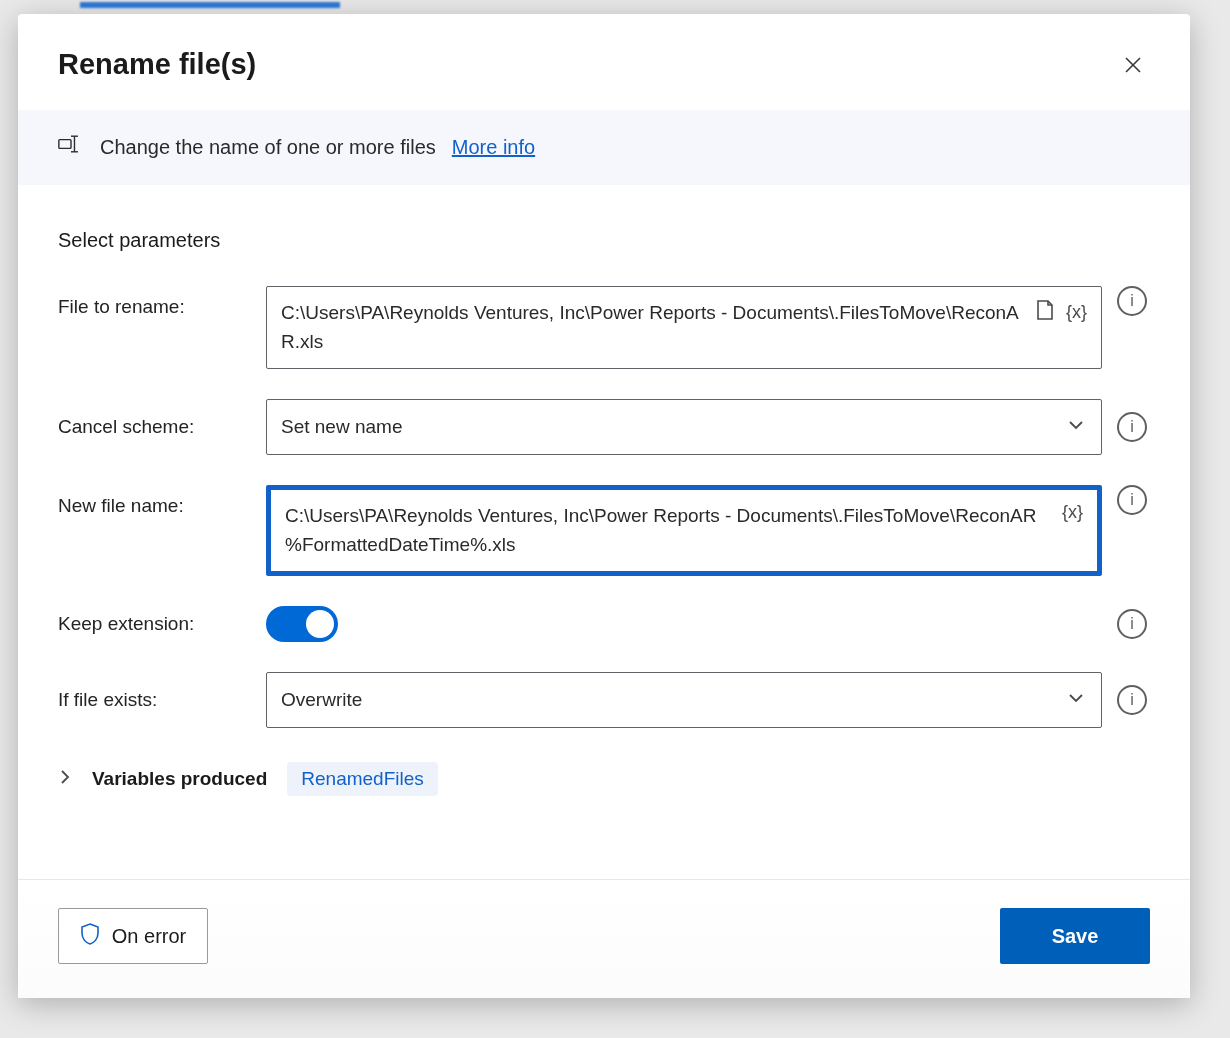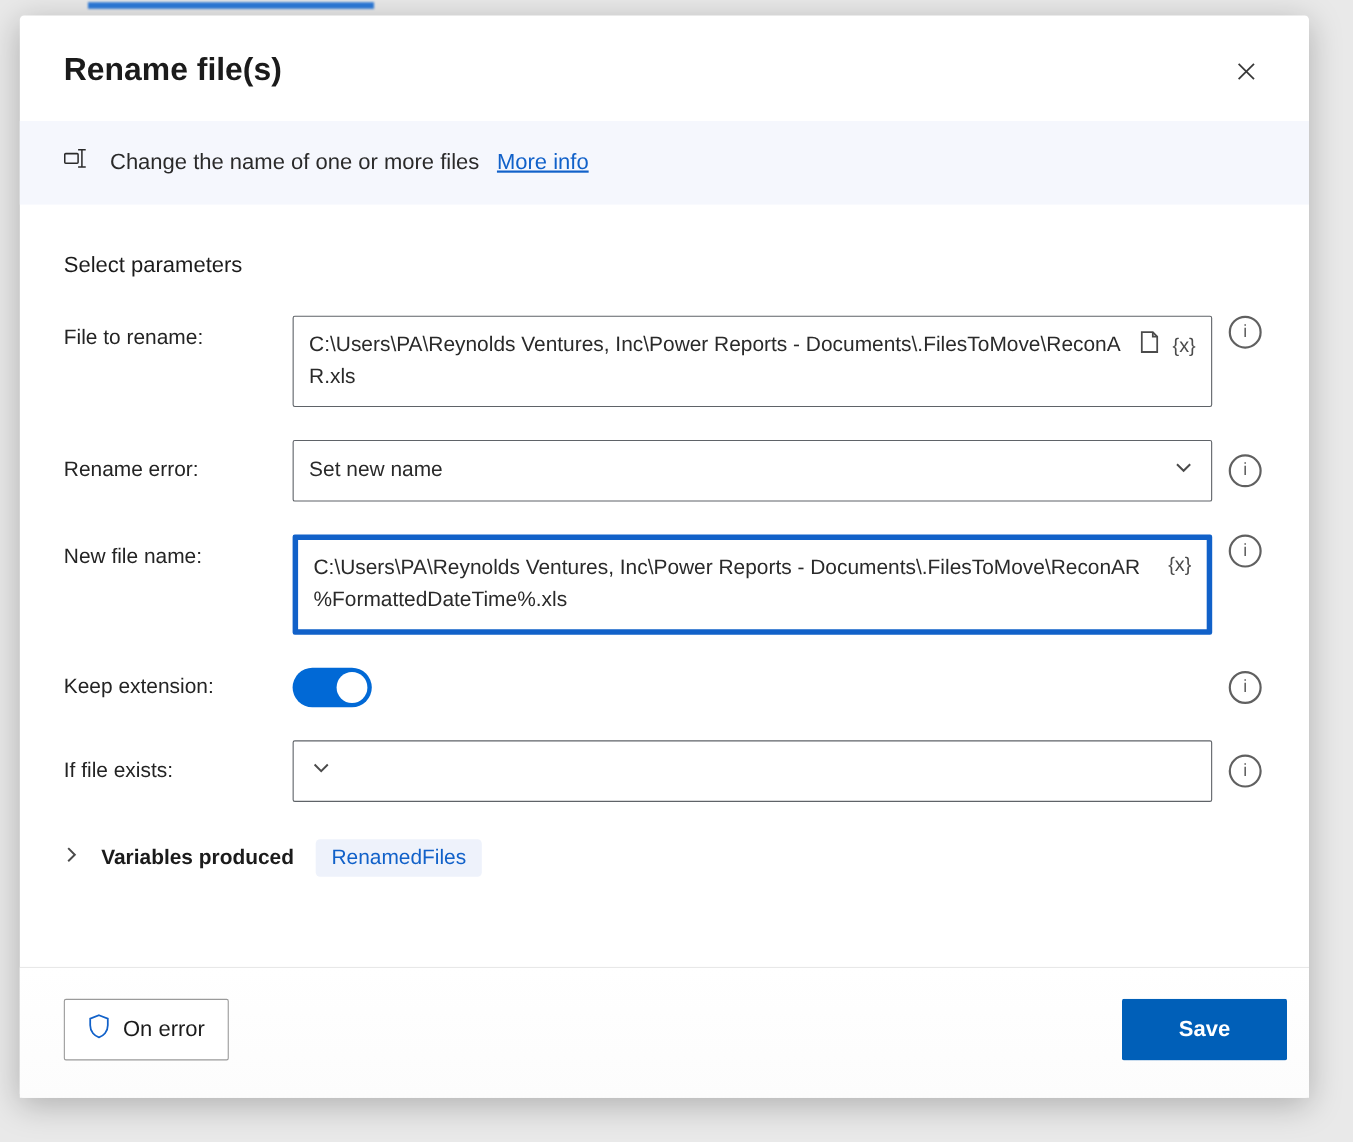--- a/index.html
+++ b/index.html
@@ -74,21 +74,21 @@
   }
   .vars .chev2 { color:#4b4b4b; }
   .vars .lab { font-weight:600; color:#1b1b1b; }
   .chip {
     background:#eef2fb; color:#1161c9; padding:6px 14px; border-radius:4px;
     font-size:19px; cursor:pointer; border:none;
   }
   .footer {
     position:absolute; left:0; right:0; bottom:0;
     border-top:1px solid #e8e8e8;
-    padding:28px 20px 34px 40px;
+    padding:28px 40px 34px 40px;
     display:flex; align-items:center; justify-content:space-between;
     background:linear-gradient(#fff,#fcfcfc);
   }
   .btn {
     min-width:150px; height:56px; font-size:20px; border-radius:2px;
     display:flex; align-items:center; justify-content:center; gap:12px;
     cursor:pointer; border:1px solid transparent;
   }
   .btn-secondary { background:#fff; border-color:#9a9a9a; color:#1b1b1b; }
   .btn-primary { background:#005fb8; color:#fff; font-weight:600; }
@@ -141,21 +141,21 @@
                   <path d="M14 2 v4 h4" stroke-width="1.6"></path>
                 </svg>
             </span>
             <span class="brace">{x}</span>
           </div>
         </div>
         <button class="info-btn">i</button>
       </div>
 
       <div class="row">
-        <div class="lbl">Rename error:</div>
+        <div class="lbl">Cancel scheme:</div>
         <div class="select-box">
           <div class="sel-text">Set new name</div>
           <span>
             <svg class="chev" viewBox="0 0 22 22">
                 <polyline points="5,8 11,14 17,8" fill="none" stroke="#4b4b4b" stroke-width="1.8"></polyline>
               </svg>
           </span>
         </div>
         <button class="info-btn">i</button>
       </div>
@@ -177,20 +177,21 @@
           <button class="toggle">
             <span class="knob"></span>
           </button>
         </div>
         <button class="info-btn">i</button>
       </div>
 
       <div class="row">
         <div class="lbl">If file exists:</div>
         <div class="select-box">
+          <div class="sel-text">Overwrite</div>
           <span>
             <svg class="chev" viewBox="0 0 22 22">
                 <polyline points="5,8 11,14 17,8" fill="none" stroke="#4b4b4b" stroke-width="1.8"></polyline>
               </svg>
           </span>
         </div>
         <button class="info-btn">i</button>
       </div>
 
       <div class="vars">

